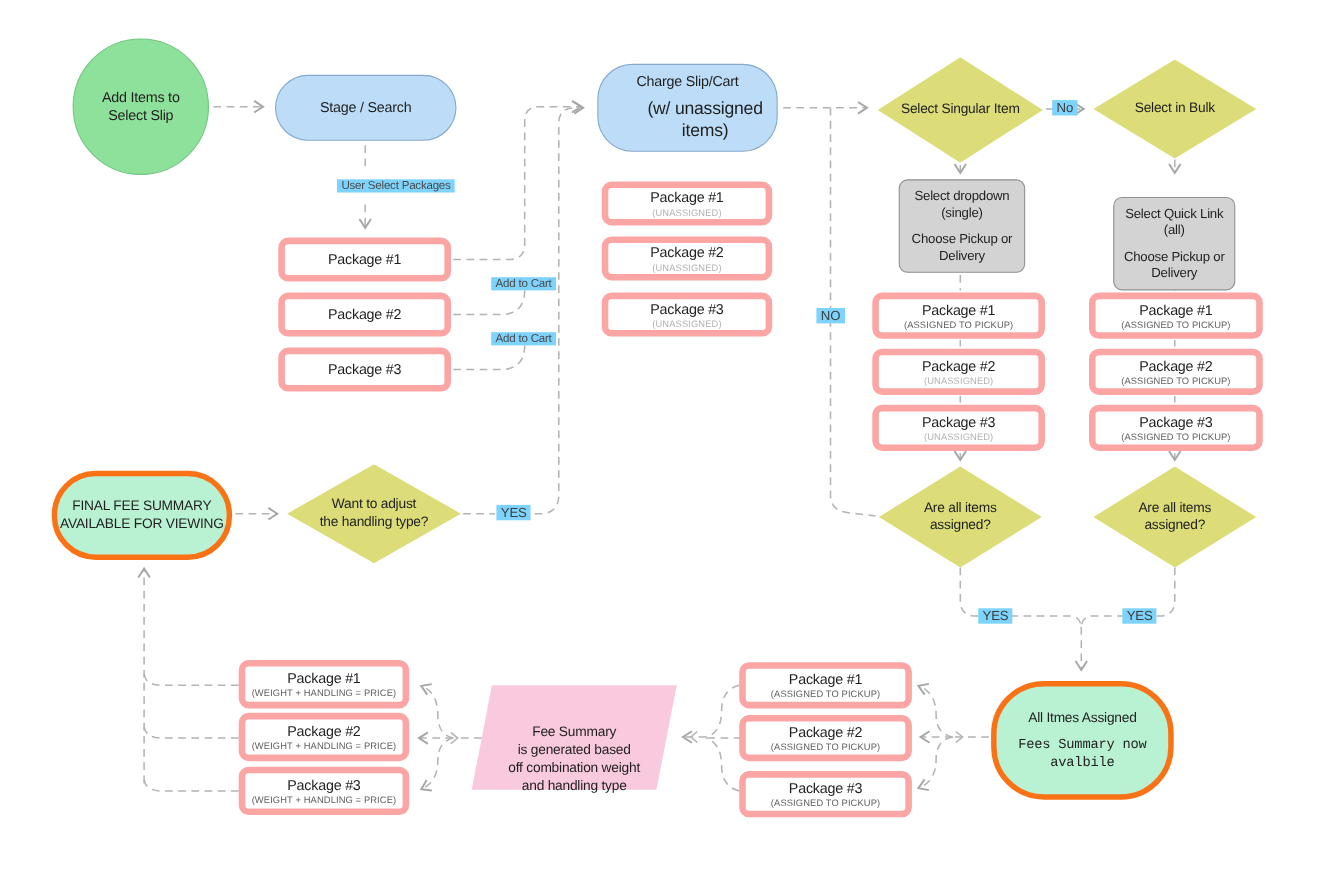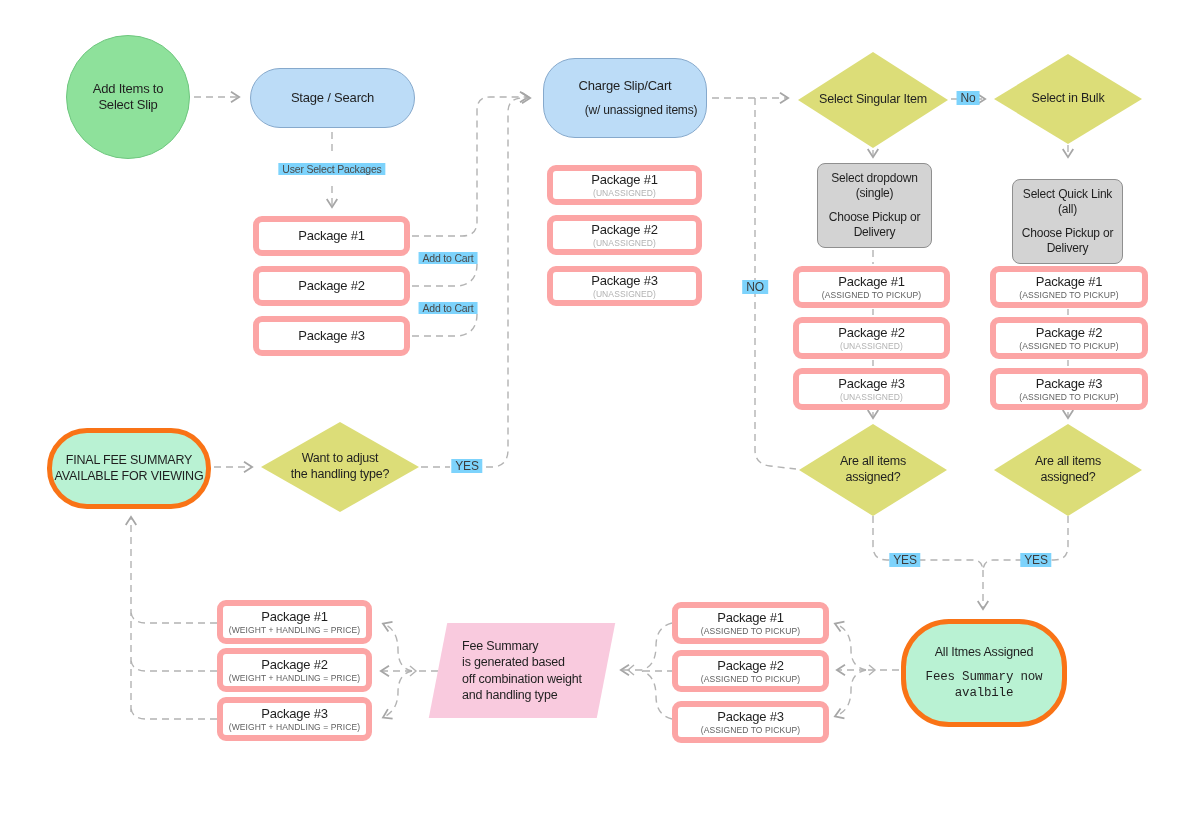--- a/index.html
+++ b/index.html
@@ -6,38 +6,38 @@
   #canvas{
     position:relative;width:1200px;height:813px;background:#ffffff;overflow:hidden;
     font-family:"Liberation Sans",sans-serif;color:#1f1f1f;letter-spacing:-0.2px;
   }
   #wires{position:absolute;left:0;top:0;width:1200px;height:813px;z-index:1;}
   .node{position:absolute;display:flex;align-items:center;justify-content:center;
         flex-direction:column;text-align:center;box-sizing:border-box;z-index:2;
         white-space:pre-line;line-height:1.25;}
   .circle{background:#8ee19b;border:1px solid #6fc77f;border-radius:50%;font-size:13px;}
   .stadium{background:#bcdcf7;border:1px solid #86a9cc;border-radius:32px;font-size:13px;}
-  .stadium .sub{margin-top:8px;font-size:12px;margin-left:32px;}
+  .stadium .sub{margin-top:8px;font-size:16px;margin-left:32px;}
   .mint{background:#b9f2d3;border:5px solid #f97316;font-size:12.5px;}
   .mint .sub{margin-top:10px;font-size:12.5px;font-family:Liberation Mono, monospace;}
   .diamond{background:#dcdd78;clip-path:polygon(50% 0,100% 50%,50% 100%,0 50%);
            font-size:12.5px;border:none;}
   .graybox{background:#d3d3d3;border:1px solid #8f8f8f;border-radius:8px;font-size:12px;}
   .graybox .sub{margin-top:9px;font-size:12px;}
   .pkg{background:#ffffff;border:6px solid #fca5a5;border-radius:9px;}
   .pkg .name{font-size:13px;color:#1f1f1f;line-height:1.1;}
   .pkg .status{font-size:8.5px;margin-top:2px;letter-spacing:0.1px;line-height:1;}
   .st-un{color:#b2b2b2;}
   .st-as{color:#5f5f5f;}
   .edge-label{position:absolute;z-index:3;background:#7dd3fc;padding:0 4px;
               font-size:12px;color:#3c3c3c;transform:translate(-50%,-50%);white-space:nowrap;}
-  .edge-label.small{font-size:10.5px;color:#4a4a4a;}
+  .edge-label.small{font-size:10.5px;color:#4a4a4a;margin-left:28px;}
   .para-bg{position:absolute;z-index:2;background:#f9cade;transform:skewX(-11deg);}
   .para-text{position:absolute;z-index:3;display:flex;align-items:center;justify-content:center;
-             font-size:12.5px;white-space:pre-line;line-height:1.3;}
+             text-align:center;font-size:12.5px;white-space:pre-line;line-height:1.3;margin-top:19px;}
 </style>
 </head>
 <body>
 
 <div id="canvas">
 
   <svg id="wires" viewBox="0 0 1200 813" fill="none">
     <defs>
       <marker id="arw" viewBox="-10 -6 12 12" markerWidth="14" markerHeight="14" refX="-1" refY="0" orient="auto" markerUnits="userSpaceOnUse">
         <path d="M-7,-4.5 L0,0 L-7,4.5" fill="none" stroke="#a6a6a6" stroke-width="1.5"></path>

